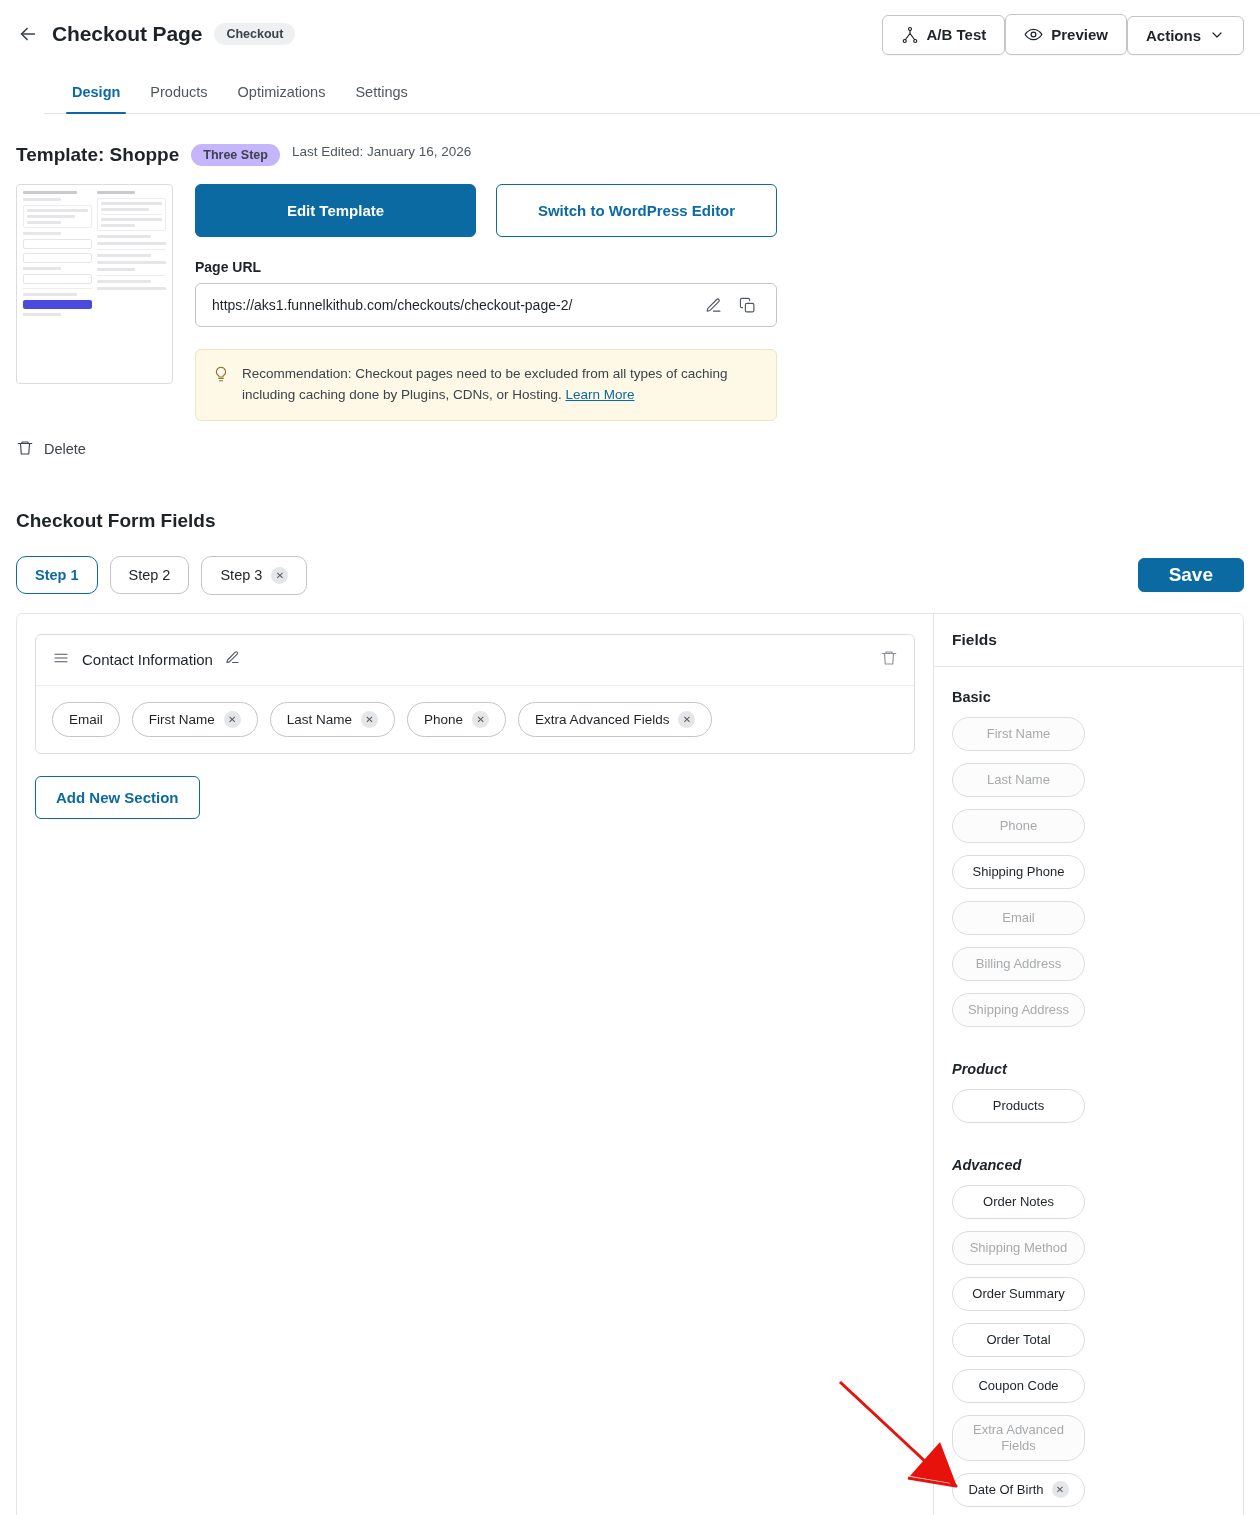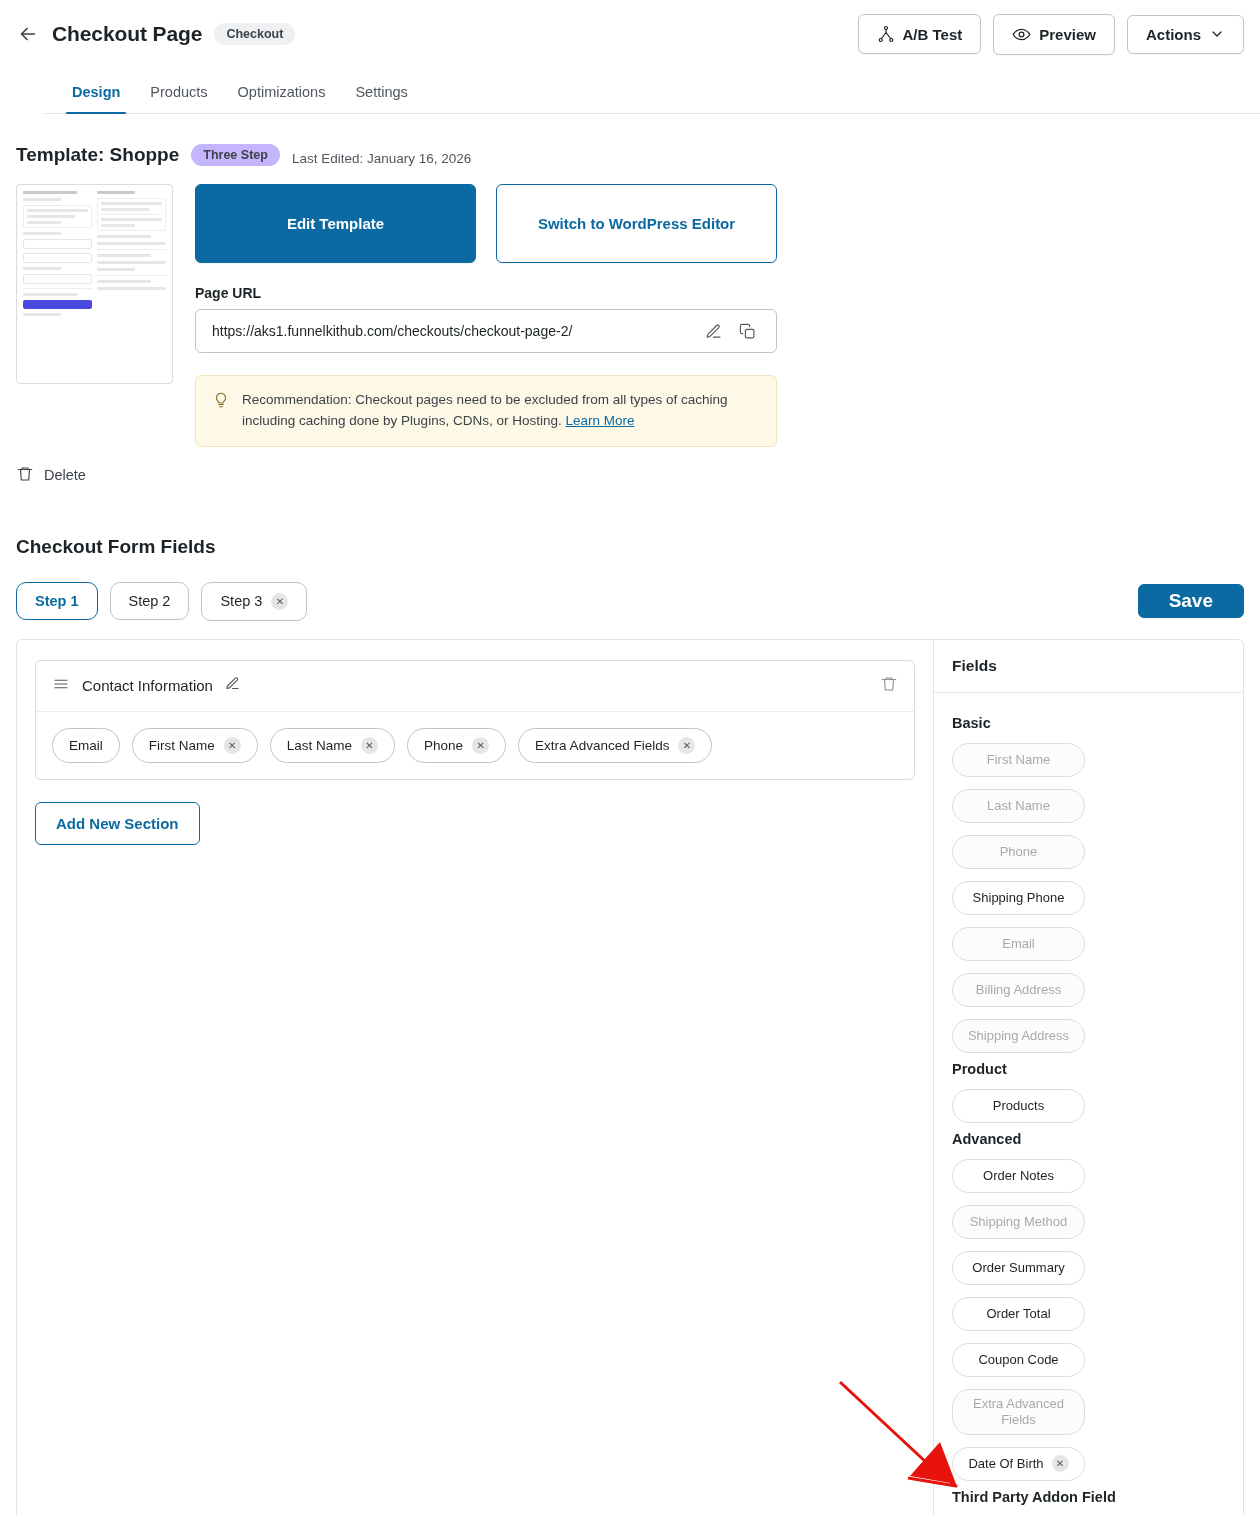--- a/index.html
+++ b/index.html
@@ -21,21 +21,21 @@
   .back-icon {
     width: 28px; height: 28px; display: flex; align-items: center; justify-content: center;
     color: #3c434a; cursor: pointer; margin-right: 10px;
   }
   .page-title { font-size: 21px; font-weight: 700; color: #1d2327; letter-spacing: -0.1px; }
   .pill-badge {
     margin-left: 12px;
     background: #eef0f2; color: #3c434a;
     border-radius: 12px; padding: 4px 12px; font-size: 12.5px; font-weight: 600;
   }
-  .topbar-actions { margin-left: auto; display: flex; align-items: center; gap: 12px; }
+  .topbar-actions { margin-left: auto; display: flex; align-items: flex-end; }
   .btn {
     display: inline-flex; align-items: center; justify-content: center; gap: 8px;
     border: 1px solid #c3c4c7; background: #fff; color: #1d2327;
     border-radius: 6px; font-size: 15px; font-weight: 600;
     padding: 10px 18px; cursor: pointer; white-space: nowrap;
     box-shadow: 0 1px 1px rgba(0,0,0,0.03);
   }
   .btn svg { display: block; }
 
   
@@ -48,21 +48,21 @@
     position: relative; font-weight: 400;
   }
   .tab.active { color: #0a6aa1; font-weight: 600; }
   .tab.active:after {
     content: ""; position: absolute; left: 6px; right: 6px; bottom: -1px;
     height: 2px; background: #0a6aa1; border-radius: 2px;
   }
 
   
   .section { padding: 0 16px; }
-  .tpl-head { display: flex; align-items: flex-end; gap: 12px; margin: 30px 0 18px 0; }
+  .tpl-head { display: flex; align-items: flex-start; gap: 12px; margin: 30px 0 18px 0; }
   .tpl-title { font-size: 19px; font-weight: 700; }
   .tpl-steps {
     background: #c4b5fd; color: #3c434a; border-radius: 12px;
     padding: 4px 12px; font-size: 12.5px; font-weight: 600;
   }
   .tpl-edited { font-size: 13.5px; color: #50575e; }
 
   .tpl-body { display: flex; gap: 22px; align-items: flex-start; }
   .thumb {
     width: 157px; height: 200px; border: 1px solid #dcdcde; border-radius: 4px;
@@ -76,21 +76,21 @@
   .tline.dark { background: #c9cace; }
   .tbox { border: 1px solid #e6e6e9; height: 10px; border-radius: 2px; }
   .tblue { height: 9px; background: #4a4ae0; border-radius: 2px; }
   .tcard { border: 1px solid #ededf0; border-radius: 2px; padding: 3px; display: flex; flex-direction: column; gap: 3px; }
   .tsep { height: 1px; background: #ededf0; }
 
   .tpl-right { flex: 1; max-width: 766px; }
   .tpl-buttons { display: flex; gap: 20px; }
   .btn-primary {
     background: #0a6aa1; border-color: #0a6aa1; color: #fff;
-    width: 281px; padding: 30px 0; font-size: 15px; font-weight: 700;
+    width: 281px; padding: 17px 0; font-size: 15px; font-weight: 700;
   }
   .btn-outline {
     background: #fff; border: 1px solid #0a6aa1; color: #0a6aa1;
     width: 281px; padding: 13px 0; font-size: 15px; font-weight: 700;
   }
 
   .url-label { font-size: 14px; font-weight: 700; margin: 22px 0 8px 0; }
   .url-box {
     display: flex; align-items: center; border: 1px solid #c3c4c7; border-radius: 6px;
     height: 44px; width: 582px; background: #fff; padding: 0 12px 0 16px;
@@ -152,21 +152,21 @@
   .add-section {
     margin-top: 22px; border: 1px solid #0a6aa1; color: #0a6aa1; background: #fff;
     border-radius: 6px; padding: 12px 20px; font-size: 15px; font-weight: 700; cursor: pointer;
   }
 
   
   .panel { width: 310px; border-left: 1px solid #e2e4e7; display: flex; flex-direction: column; }
   .panel-head { padding: 17px 18px; border-bottom: 1px solid #e2e4e7; font-size: 15.5px; font-weight: 700; }
   .panel-body { padding: 16px 18px 10px 18px; flex: 1; }
   .group-title { font-size: 14.5px; font-weight: 700; margin: 6px 0 12px 0; }
-  .group-title.sp { margin-top: 8px; }
+  .group-title.sp { margin-top: 34px; font-style: italic; }
   .field-grid { display: flex; flex-wrap: wrap; gap: 12px; }
   .field-btn {
     width: 133px; min-height: 34px; border: 1px solid #dcdcde; border-radius: 18px;
     background: #fff; color: #1d2327; font-size: 13px;
     display: inline-flex; align-items: center; justify-content: center; text-align: center;
     padding: 7px 8px; cursor: grab; line-height: 1.25;
   }
   .field-btn.disabled { color: #a7aaad; background: #fcfcfc; cursor: not-allowed; }
   .field-btn.two-line { height: 46px; }
   .field-btn .x-circle { margin-left: 8px; }

